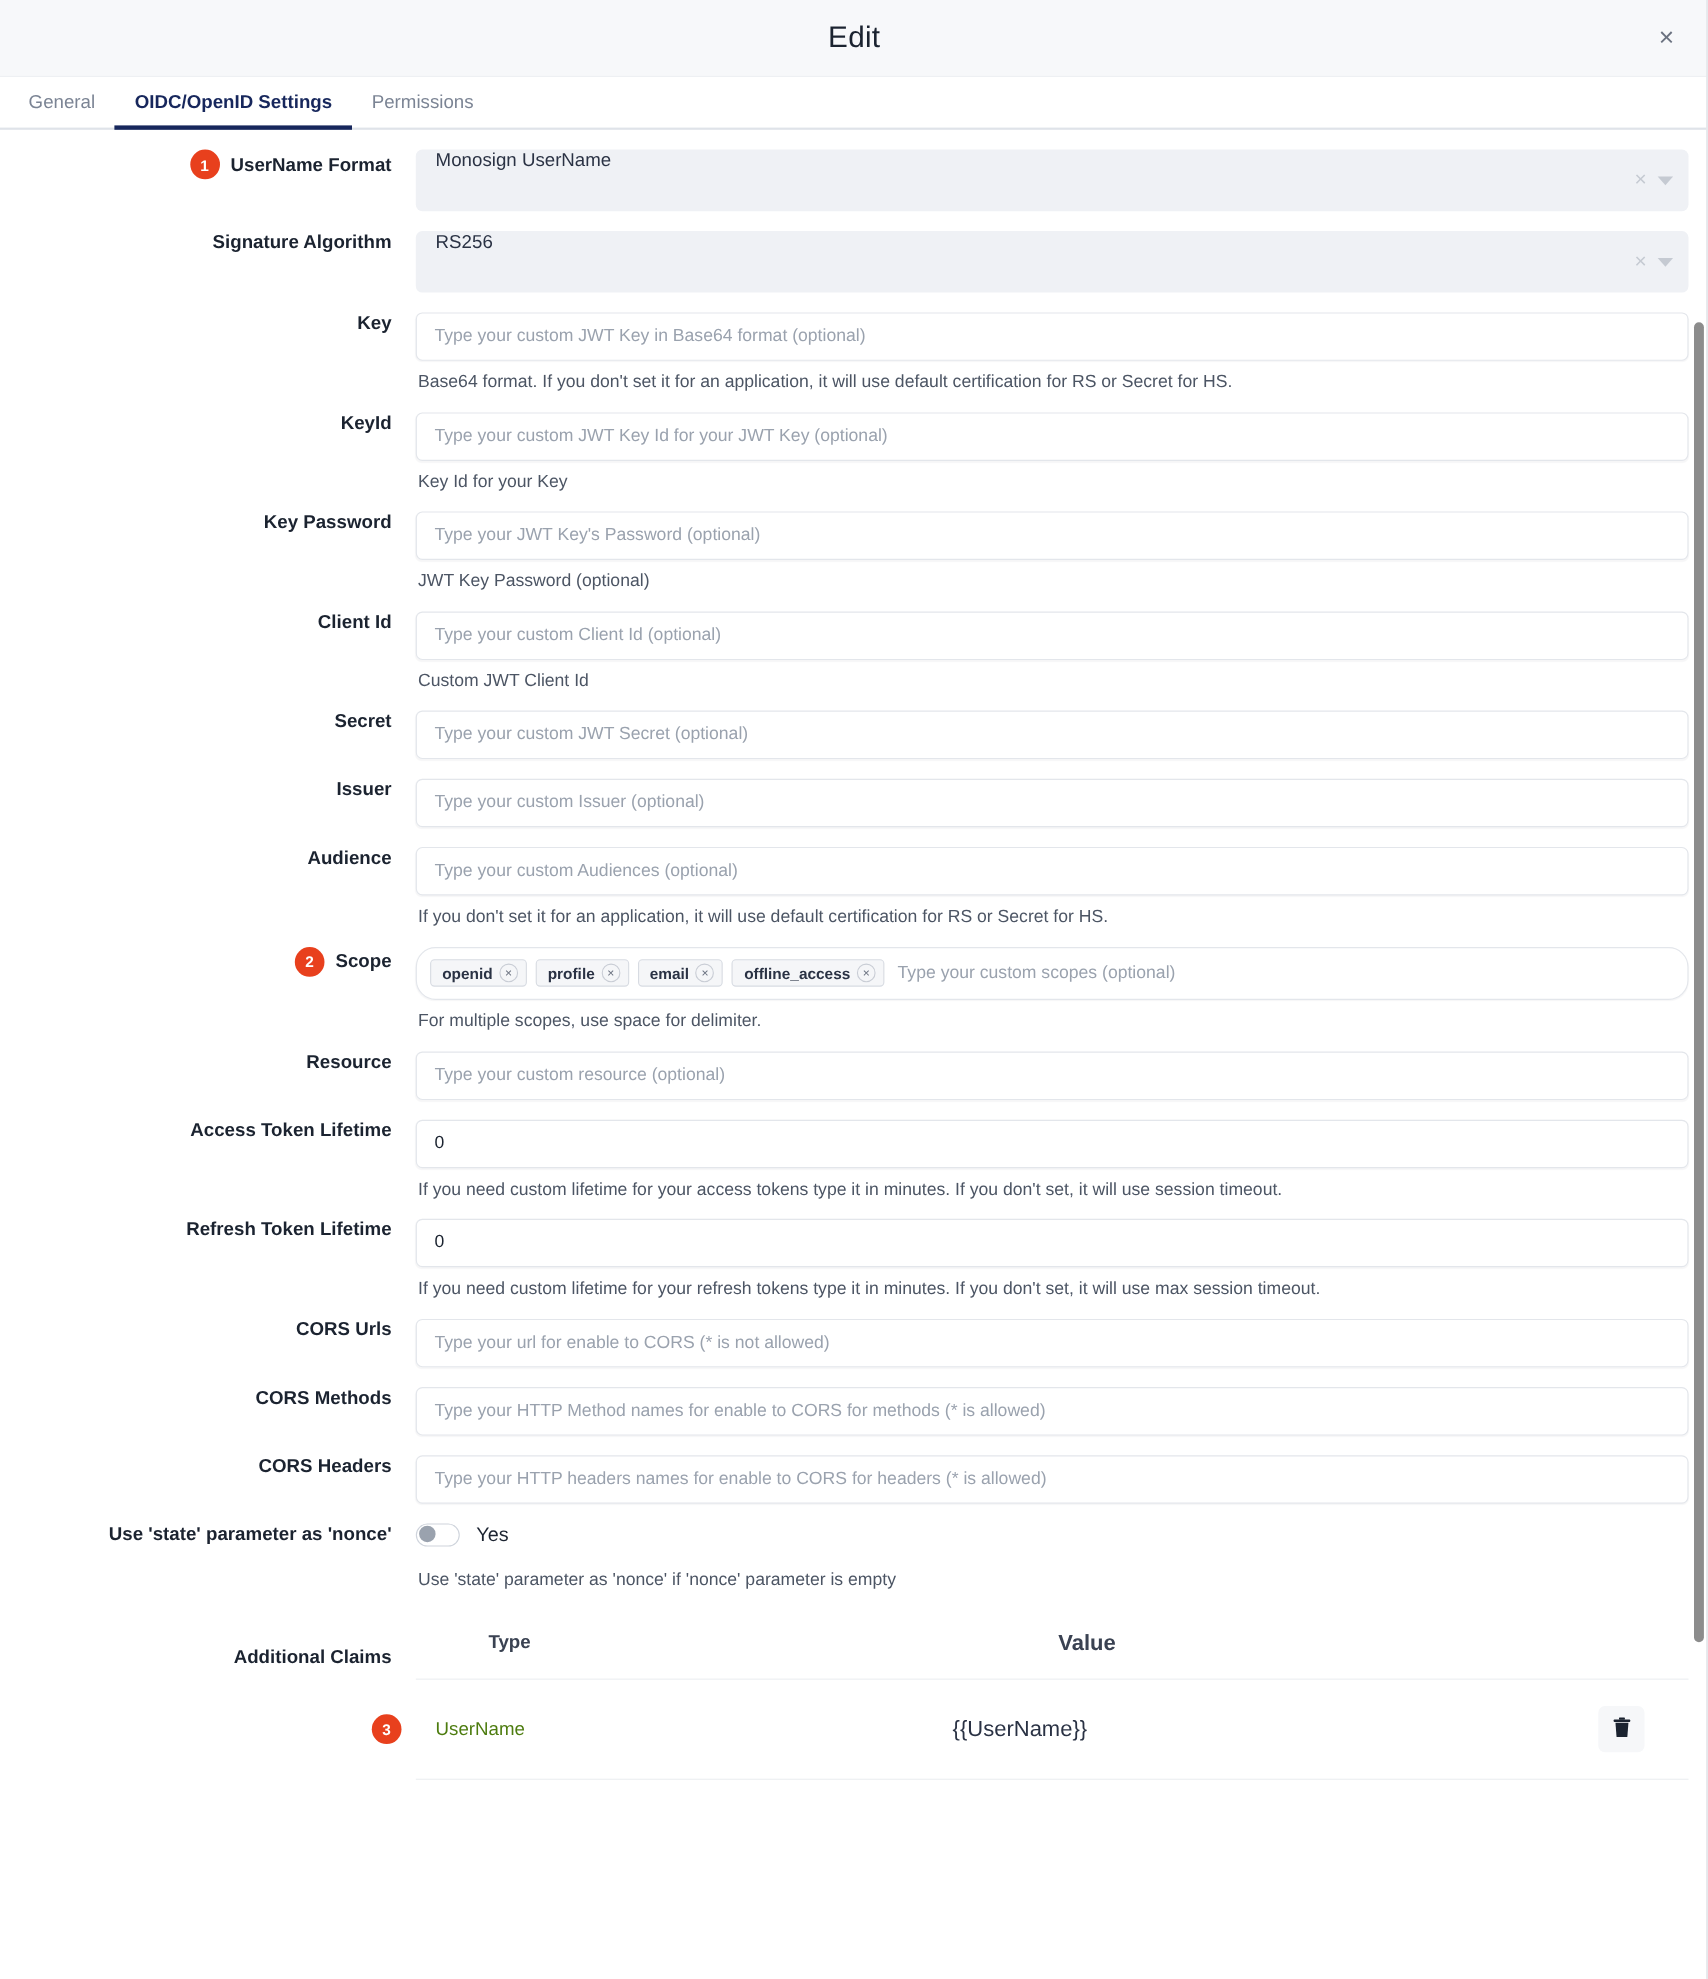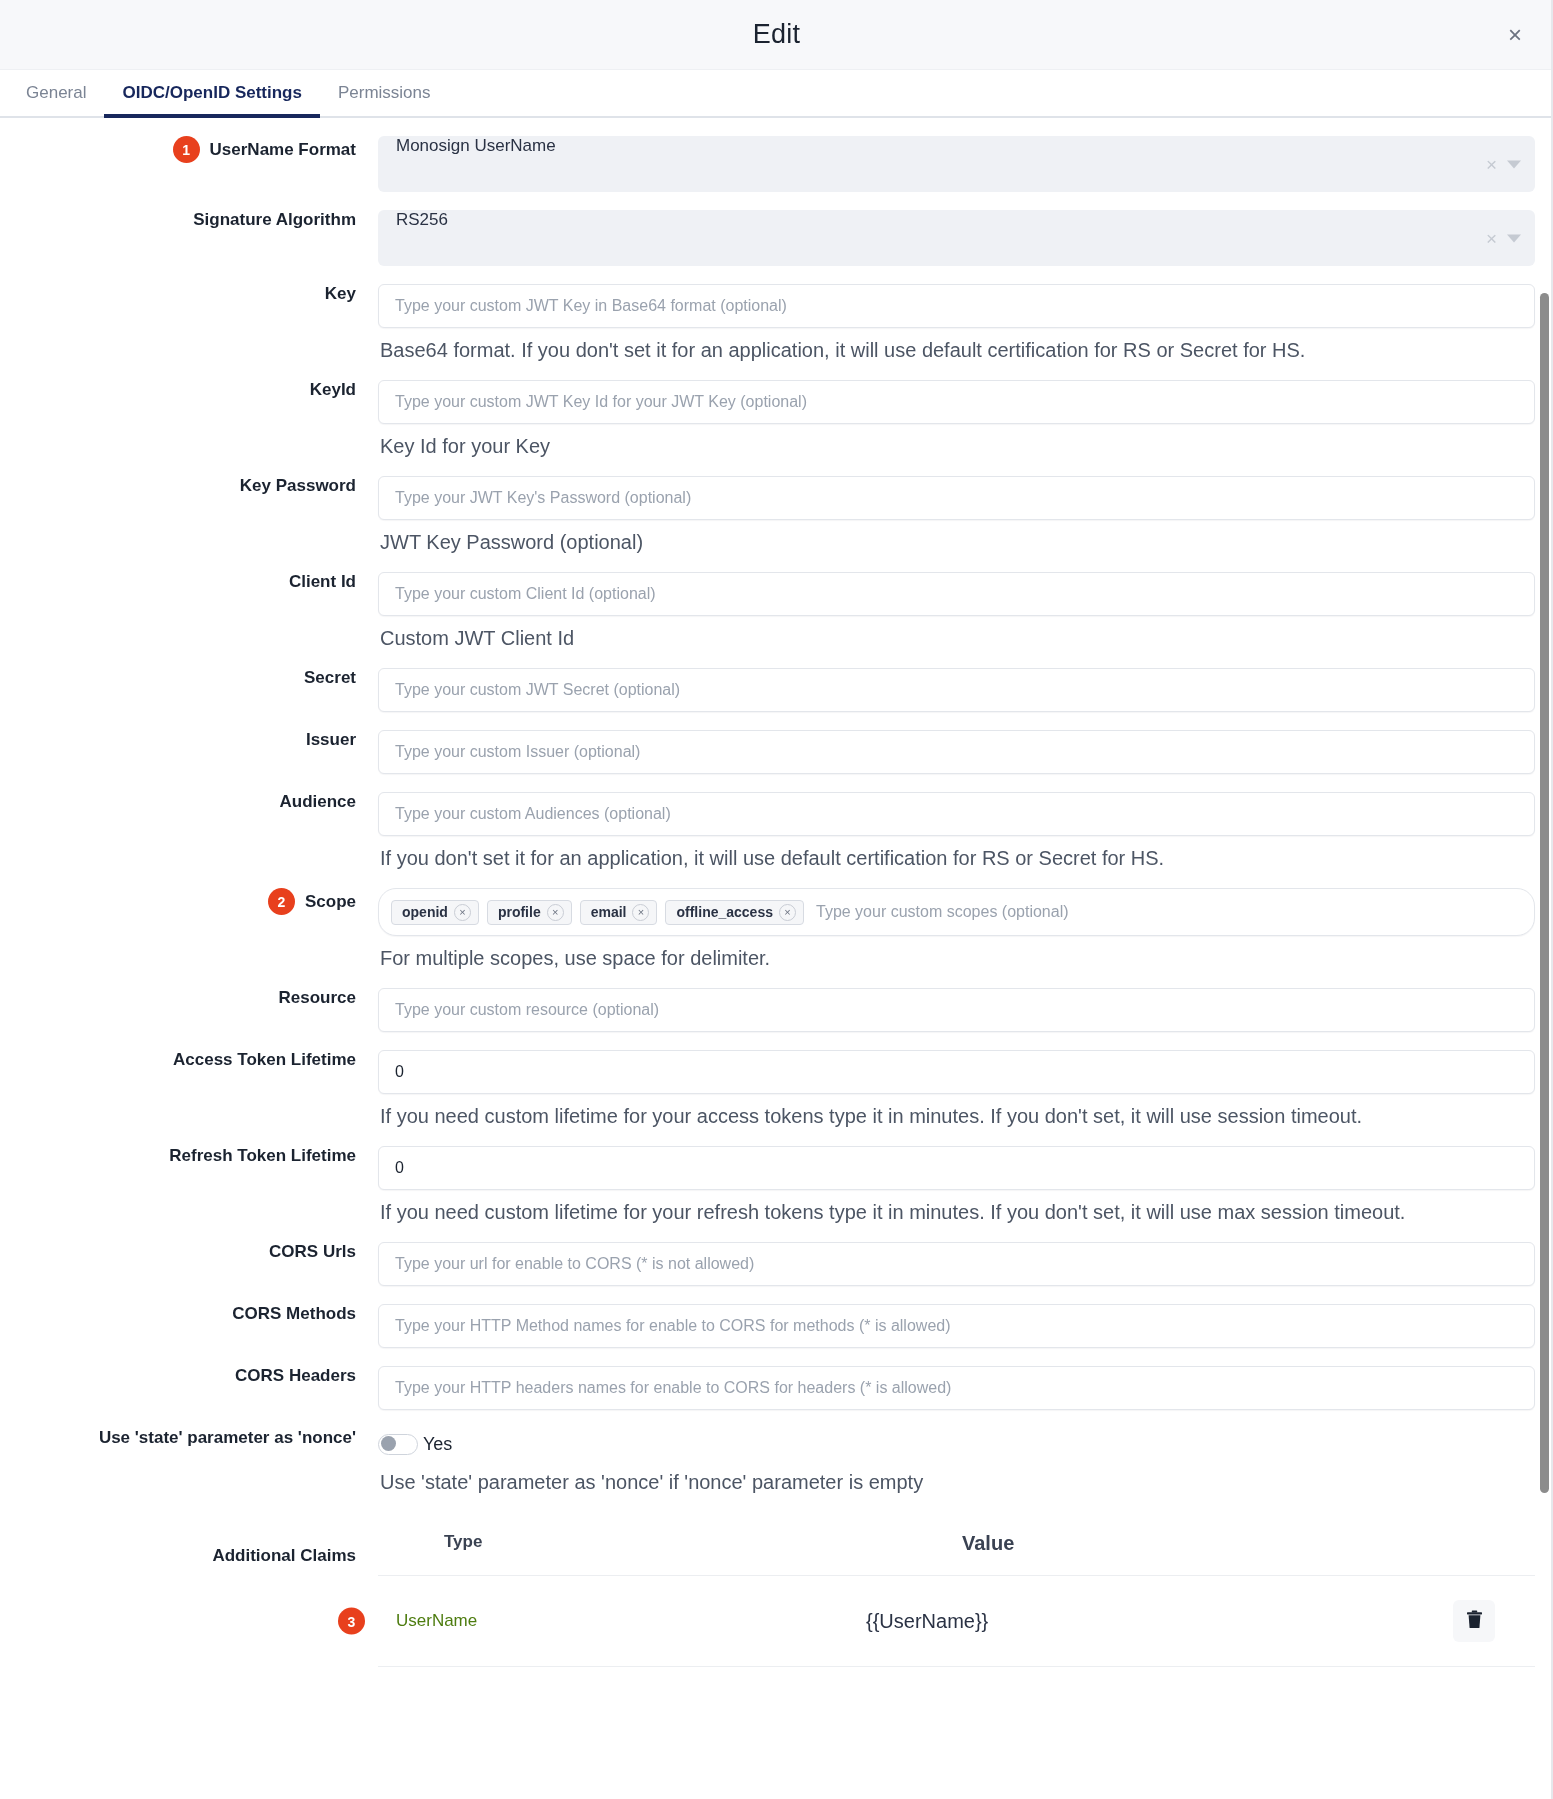--- a/index.html
+++ b/index.html
@@ -174,21 +174,21 @@
   .sel-clear { color: #c5cad2; font-size: 19px; line-height: 1; cursor: pointer; }
   .sel-caret {
     width: 0; height: 0;
     border-left: 7px solid transparent;
     border-right: 7px solid transparent;
     border-top: 8px solid #c5cad2;
     cursor: pointer;
   }
 
   .hint {
-    font-size: 20px;
+    font-size: 16px;
     color: #4c5564;
     padding: 9px 0 0 2px;
     line-height: 1.35;
   }
 
   .gap { height: 18px; }
   .gap-sm { height: 16px; }
 
   
   .tags-input {
@@ -225,21 +225,21 @@
     border: 1px solid #c9cdd5;
     border-radius: 50%;
     font-size: 11px;
     color: #6b7280;
     font-weight: normal;
     cursor: pointer;
   }
   .tags-ph { font-size: 16px; color: #9aa2ae; padding-left: 4px; }
 
   
-  .toggle-row { display: flex; align-items: center; gap: 5px; height: 32px; }
+  .toggle-row { display: flex; gap: 15px; height: 32px; }
   .switch {
     width: 40px; height: 21px;
     border-radius: 11px;
     background: #ffffff;
     border: 1.5px solid #cfd4dc;
     position: relative;
     cursor: pointer;
   }
   .switch .knob {
     position: absolute;

